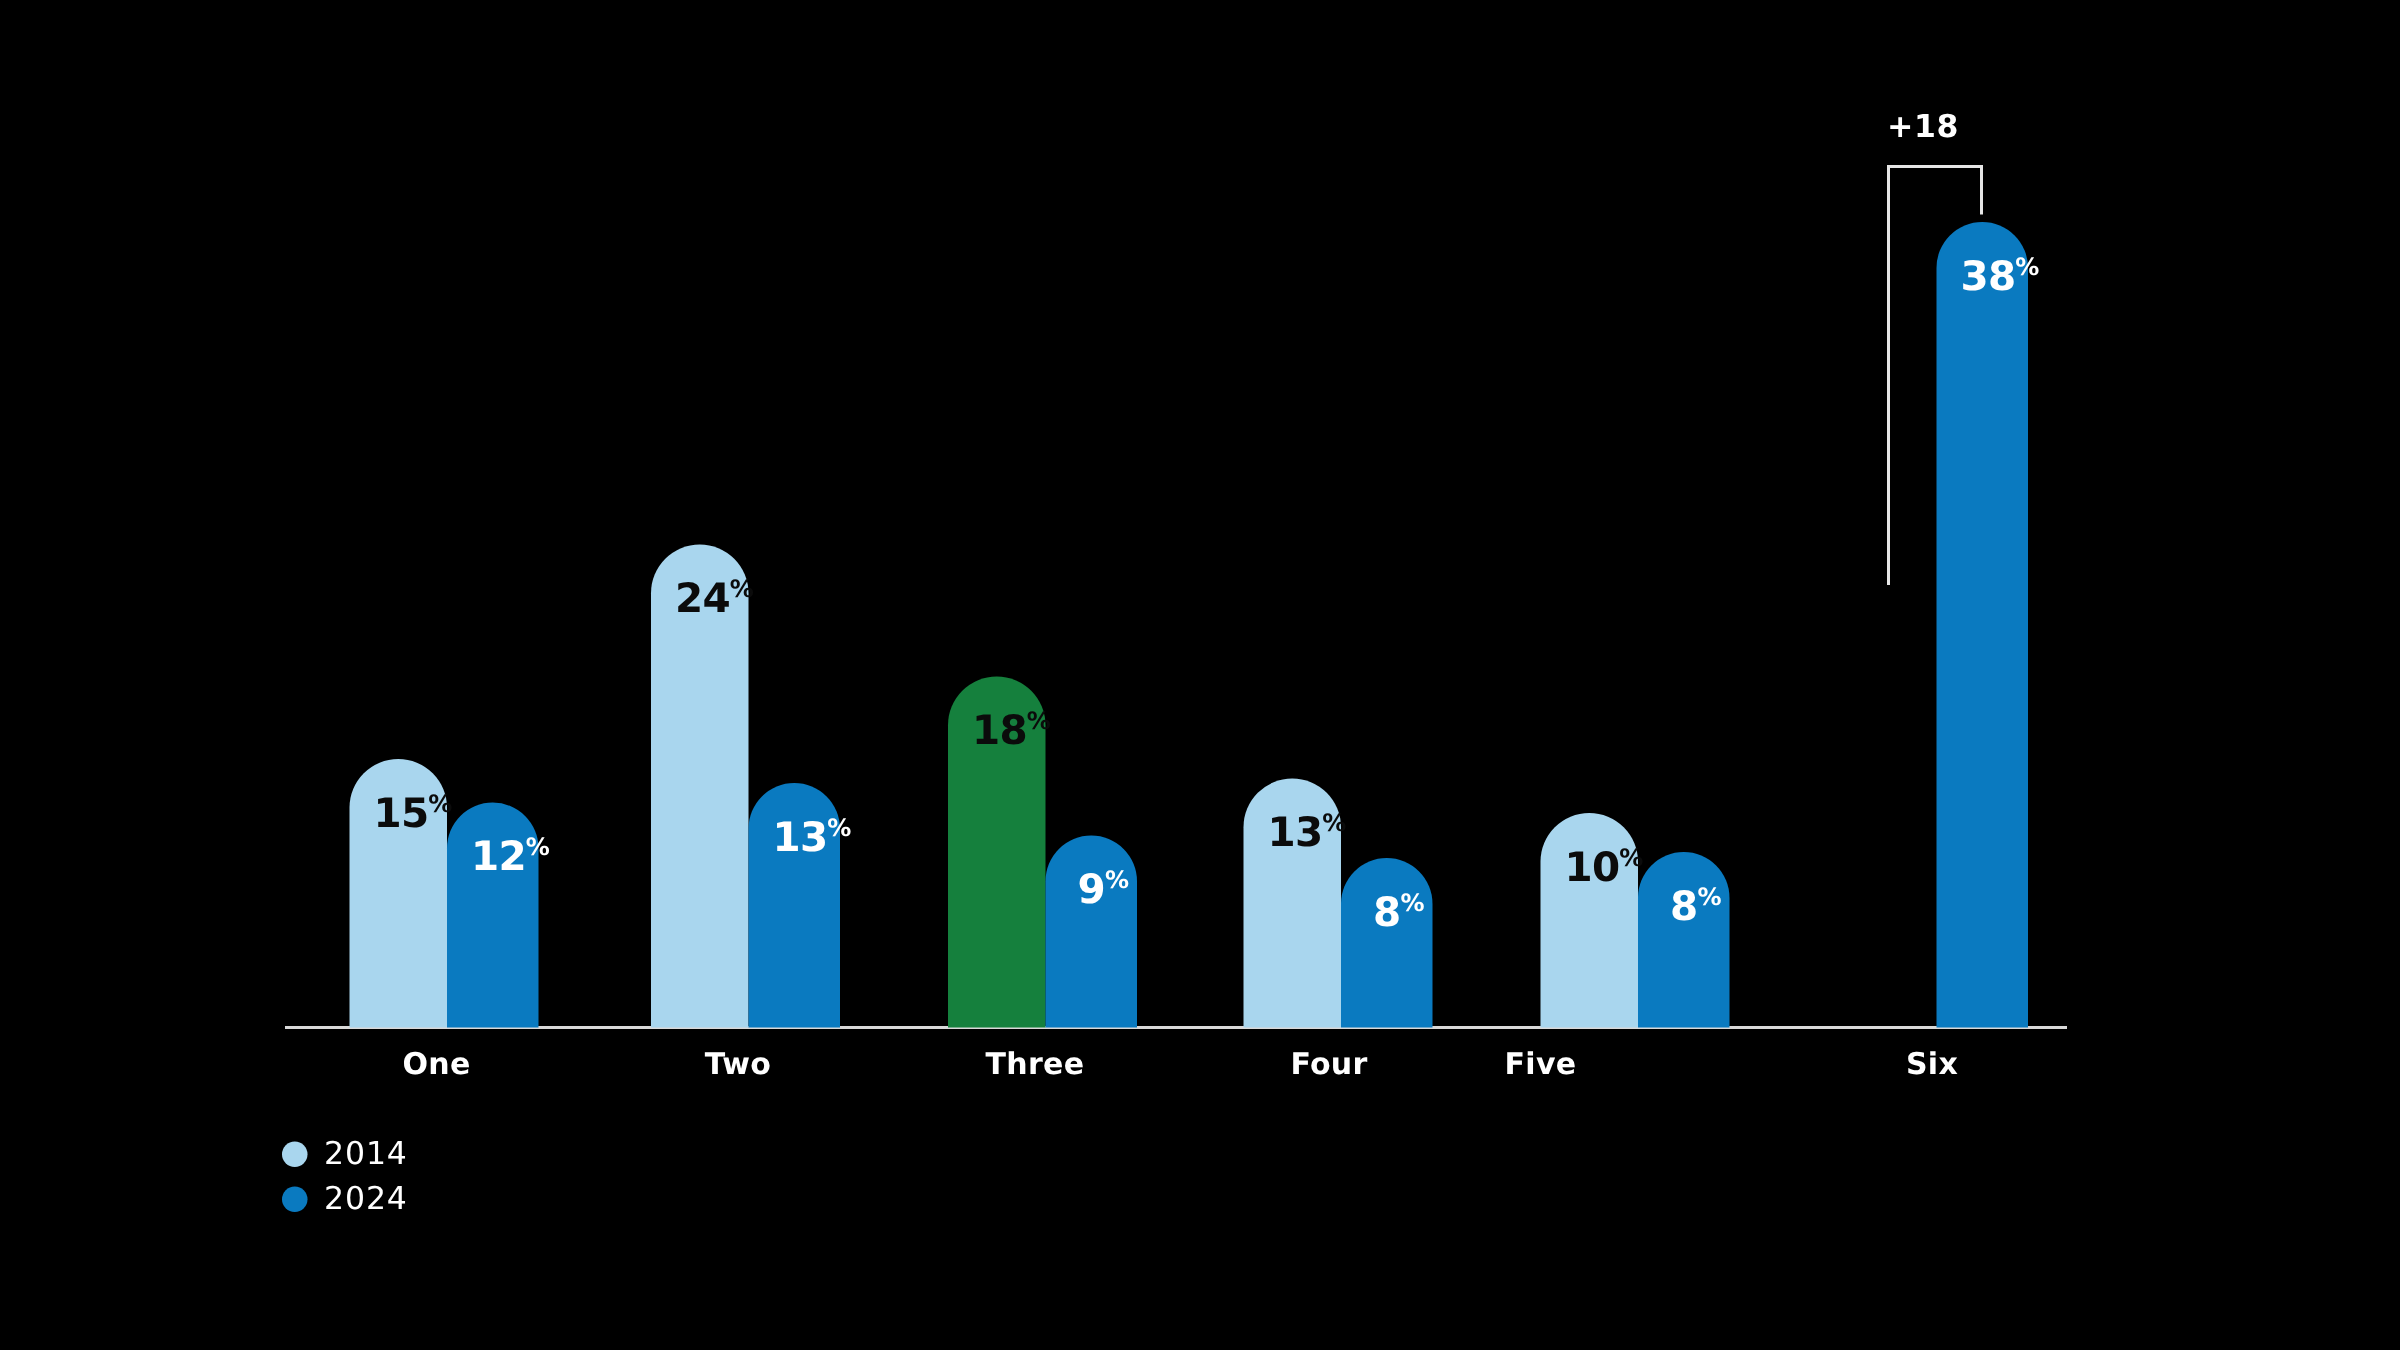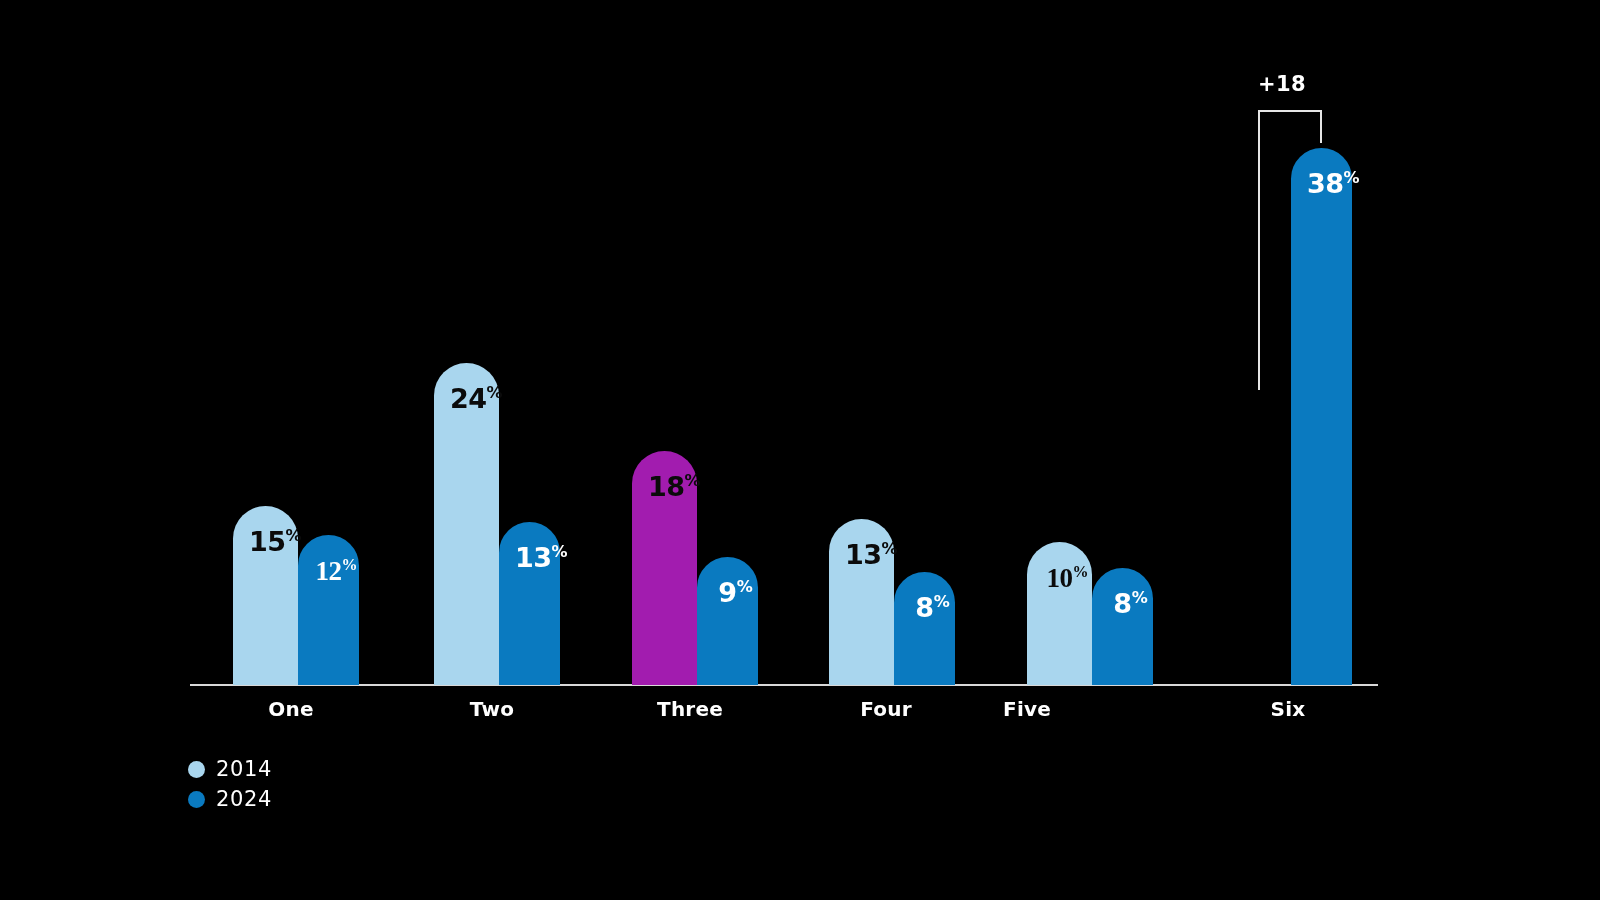--- a/index.html
+++ b/index.html
@@ -104,41 +104,41 @@
 </head>
 <body>
 
 <div id="chart-root">
 
   <div id="plot">
       <div class="bar series-2023" style="left: 233px; width: 65px; top: 506px; height: 179px; background: rgb(169, 214, 238); z-index: 2;">
         <div class="bar-value" style="top: 22px;"><span>15</span><span class="pct">%</span></div>
       </div>
       <div class="bar series-2024" style="left: 298px; width: 61px; top: 535px; height: 150px; background: rgb(10, 122, 192); z-index: 3;">
-        <div class="bar-value" style="top: 22px; font-family: Liberation Serif, serif;"><span>12</span><span class="pct">%</span></div>
+        <div class="bar-value" style="top: 22px;"><span>12</span><span class="pct">%</span></div>
       </div>
       <div class="bar series-2023" style="left: 434px; width: 65px; top: 363px; height: 322px; background: rgb(169, 214, 238); z-index: 2;">
         <div class="bar-value" style="top: 22px;"><span>24</span><span class="pct">%</span></div>
       </div>
       <div class="bar series-2024" style="left: 499px; width: 61px; top: 522px; height: 163px; background: rgb(10, 122, 192); z-index: 3;">
         <div class="bar-value" style="top: 22px;"><span>13</span><span class="pct">%</span></div>
       </div>
-      <div class="bar series-2023" style="left: 632px; width: 65px; top: 451px; height: 234px; background: #a21caf; z-index: 2;">
+      <div class="bar series-2023" style="left: 632px; width: 65px; top: 451px; height: 234px; background: #15803d; z-index: 2;">
         <div class="bar-value" style="top: 22px;"><span>18</span><span class="pct">%</span></div>
       </div>
       <div class="bar series-2024" style="left: 697px; width: 61px; top: 557px; height: 128px; background: rgb(10, 122, 192); z-index: 3;">
         <div class="bar-value" style="top: 22px;"><span>9</span><span class="pct">%</span></div>
       </div>
       <div class="bar series-2023" style="left: 829px; width: 65px; top: 519px; height: 166px; background: rgb(169, 214, 238); z-index: 2;">
         <div class="bar-value" style="top: 22px;"><span>13</span><span class="pct">%</span></div>
       </div>
       <div class="bar series-2024" style="left: 894px; width: 61px; top: 572px; height: 113px; background: rgb(10, 122, 192); z-index: 3;">
         <div class="bar-value" style="top: 22px;"><span>8</span><span class="pct">%</span></div>
       </div>
-      <div class="bar series-2023" style="left: 1027px; width: 65px; top: 542px; height: 143px; background: rgb(169, 214, 238); z-index: 2; font-family: Liberation Serif, serif;">
+      <div class="bar series-2023" style="left: 1027px; width: 65px; top: 542px; height: 143px; background: rgb(169, 214, 238); z-index: 2;">
         <div class="bar-value" style="top: 22px;"><span>10</span><span class="pct">%</span></div>
       </div>
       <div class="bar series-2024" style="left: 1092px; width: 61px; top: 568px; height: 117px; background: rgb(10, 122, 192); z-index: 3;">
         <div class="bar-value" style="top: 22px;"><span>8</span><span class="pct">%</span></div>
       </div>
       <div class="bar series-2024" style="left: 1291px; width: 61px; top: 148px; height: 537px; background: rgb(10, 122, 192); z-index: 3;">
         <div class="bar-value" style="top: 22px;"><span>38</span><span class="pct">%</span></div>
       </div>
     </div>
 

